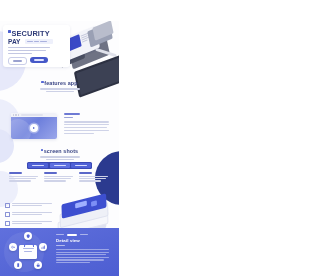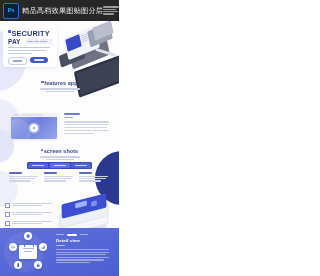--- a/index.html
+++ b/index.html
@@ -41,20 +41,21 @@
   .blob.b3{left:-20px;top:108px;width:34px;height:34px;background:#e3e6f9;}
   .blob.b4{right:-30px;top:130px;width:54px;height:54px;background:#2b3a8f;}
   .blob.b5{left:-18px;top:150px;width:36px;height:36px;background:#edeffb;}
 
   
   .hero{position:absolute;left:0;top:0;width:119px;height:49px;}
   .hero-card{
     position:absolute;left:3px;top:4px;width:54px;height:42px;
     background:#fff;border-radius:3px;
     box-shadow:0 1px 3px rgba(40,50,120,.10);
+    padding-left:13px;
   }
   .hl-1{position:absolute;left:5px;top:5px;font-size:7.4px;font-weight:bold;color:#2e3a77;letter-spacing:.1px;line-height:1;}
   .hl-1 .dot{display:inline-block;width:3px;height:3px;background:#4b5fd0;border-radius:.5px;vertical-align:top;margin-right:.5px;}
   .hl-2{position:absolute;left:5px;top:13.5px;font-size:6.6px;font-weight:bold;color:#2e3a77;line-height:1;}
   .hero-tag{
     position:absolute;left:22px;top:14px;width:26px;height:5px;
     background:#eef0fb;border-radius:1px;display:flex;align-items:center;padding-left:1.5px;gap:1px;
   }
   .hero-tag i{height:1.3px;background:#aab1de;border-radius:1px;}
   .hero-tag i:nth-child(1){width:6px;}
@@ -259,32 +260,20 @@
   .flines i:nth-child(3){width:50px;}
   .flines i:nth-child(4){width:53px;}
   .flines i:nth-child(5){width:48px;}
   .flines i:nth-child(6){width:34px;}
 </style>
 </head>
 <body>
 
 <div class="page">
 
-  <div class="topbar">
-    <div class="ps-logo">
-      <span>Ps</span>
-    </div>
-    <div class="cn-title">精品高档效果图贴图分层</div>
-    <div class="topmeta">
-      <i></i>
-      <i></i>
-      <i></i>
-      <i></i>
-    </div>
-  </div>
 
   <div class="sheet">
 
     <div class="blob b1"></div>
     <div class="blob b2"></div>
     <div class="blob b3"></div>
     <div class="blob b5"></div>
     <div class="blob b4"></div>
 
     <div class="hero">

